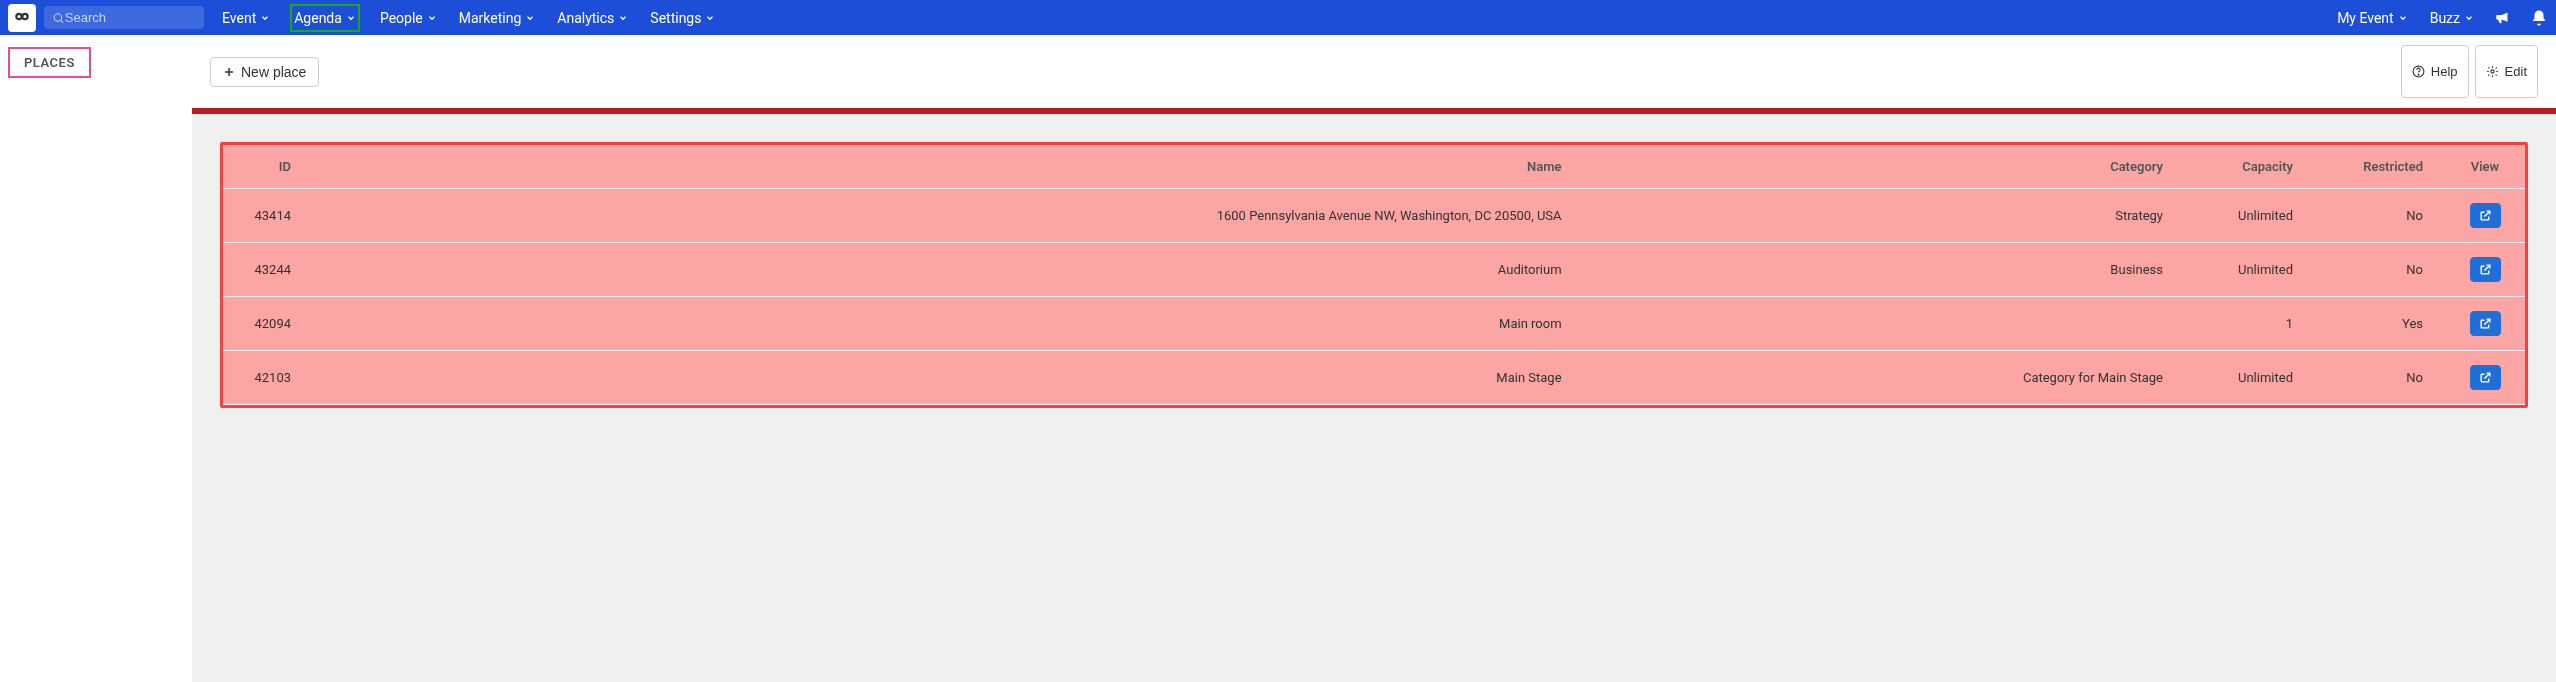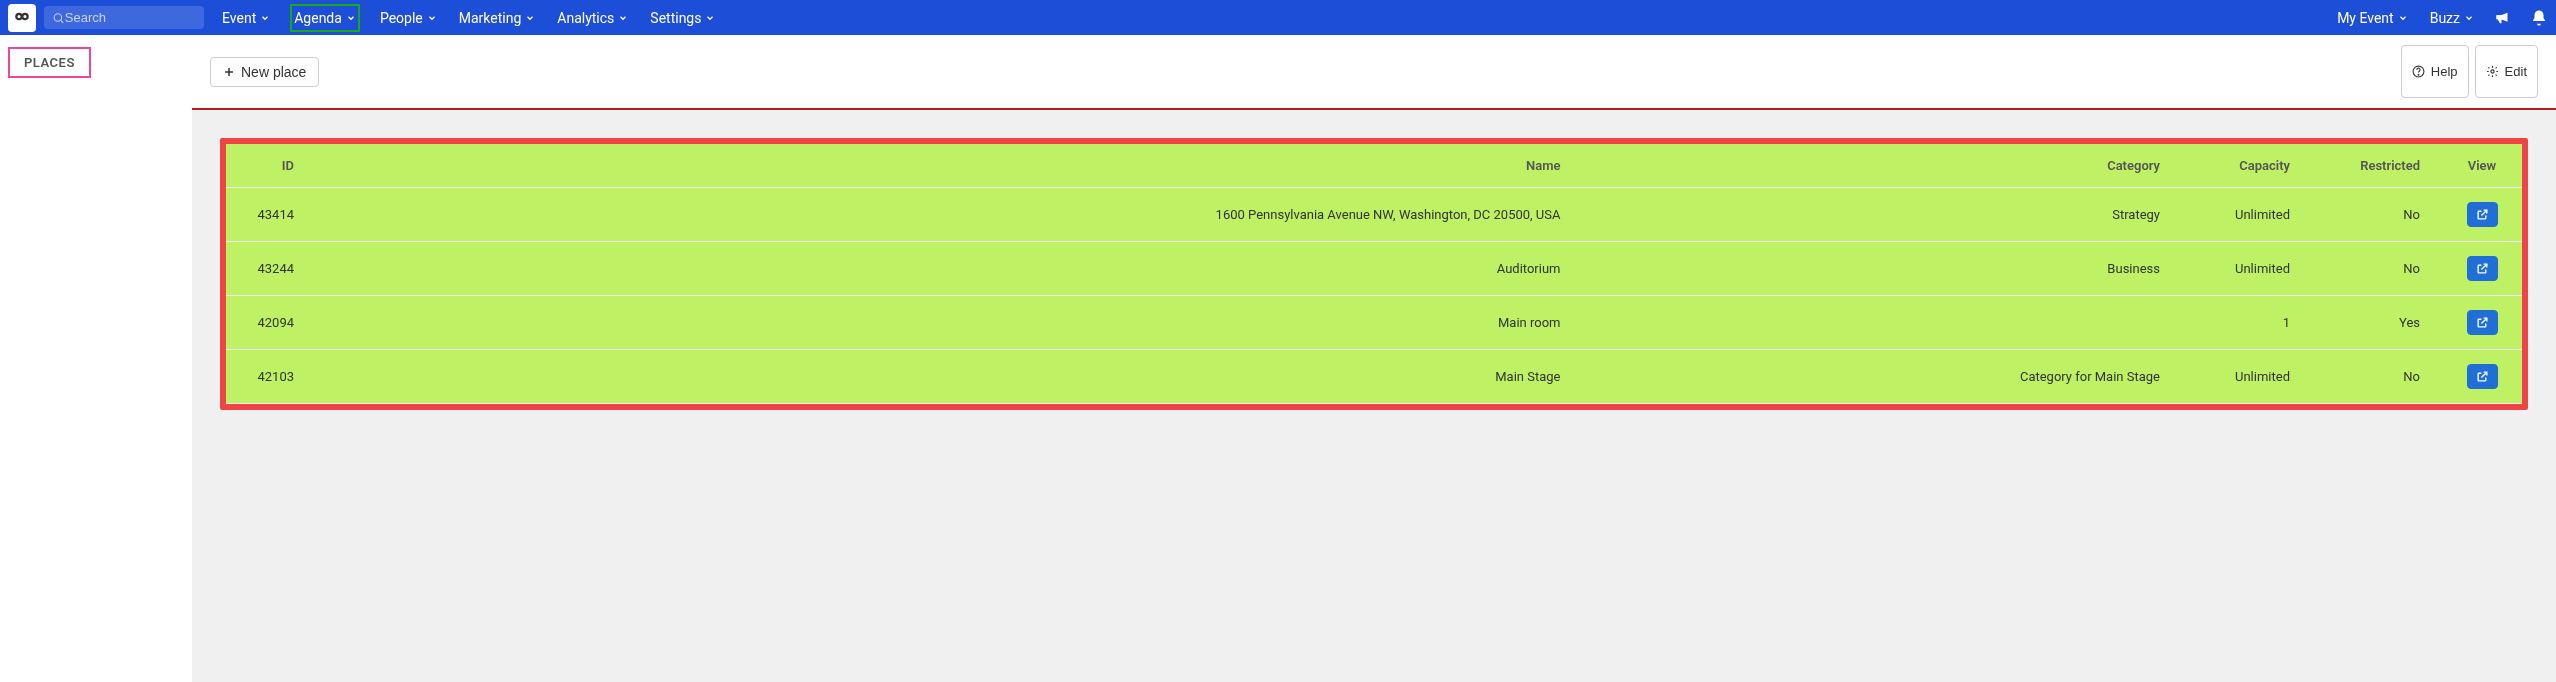--- a/index.html
+++ b/index.html
@@ -20,29 +20,29 @@
 .icon-btn { cursor: pointer; display: flex; align-items: center; }
 
 .layout { display: flex; min-height: calc(100vh - 35px); }
 .sidebar { width: 192px; background: #fff; padding: 12px 0; }
 .section-title { font-size: 13px; font-weight: 600; color: #555; letter-spacing: 0.5px; padding: 6px 14px; margin-bottom: 6px; display: inline-block; border: 2px solid #ec4899; margin-left: 8px; }
 .side-item { display: flex; align-items: center; gap: 10px; padding: 8px 18px; cursor: pointer; color: #555; font-size: 14px; border-radius: 18px; margin: 0 4px; }
 .side-item.active { background: #eee; font-weight: 500; color: #222; }
 .side-icon { width: 16px; height: 16px; color: #777; }
 
 .main { flex: 1; padding: 0; }
-.toolbar { background: #fff; border-bottom: 2px solid #b91c1c; padding: 10px 18px; display: flex; align-items: center; }
+.toolbar { background: #fff; border-bottom: 6px solid #b91c1c; padding: 10px 18px; display: flex; align-items: center; }
 .btn { display: inline-flex; align-items: center; gap: 6px; padding: 6px 12px; border: 1px solid #ccc; background: #fff; border-radius: 4px; cursor: pointer; font-size: 14px; color: #333; }
 .btn-sm { padding: 18px 10px; font-size: 13px; }
 .btn-primary { background: #1f6fd6; color: #fff; border-color: #1f6fd6; padding: 5px 8px; }
 .btn-grey { background: #6c757d; color: #fff; border-color: #6c757d; }
 .toolbar .spacer { flex: 1; }
 
 .content { padding: 28px; }
-.panel { background: #bef264; border: 6px solid #ef4444; border-radius: 2px; }
+.panel { background: #fca5a5; border: 3px solid #ef4444; border-radius: 2px; }
 table { width: 100%; border-collapse: collapse; }
 th, td { text-align: right; padding: 14px 22px; font-size: 13px; border-bottom: 1px solid #eee; }
 th { font-weight: 600; color: #555; }
 th.id-col, td.id-col { text-align: right; width: 90px; }
 th.cap-col, td.cap-col { width: 130px; }
 th.res-col, td.res-col { width: 130px; }
 th.view-col, td.view-col { width: 80px; text-align: center; }
 .pager { display: flex; justify-content: flex-end; gap: 6px; padding: 12px 18px; }
 
 svg { display: block; }

